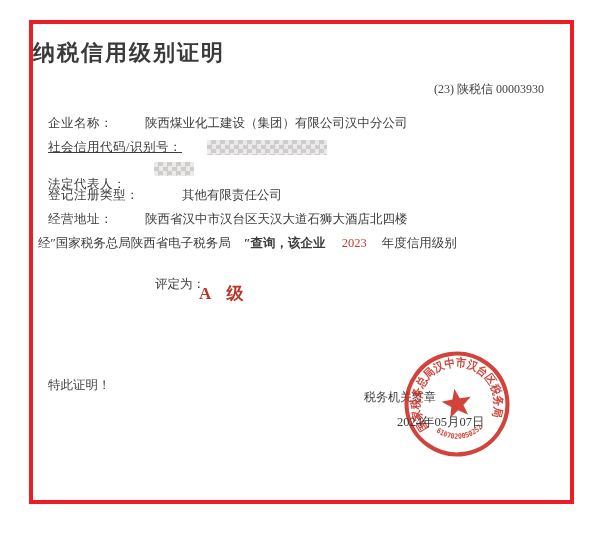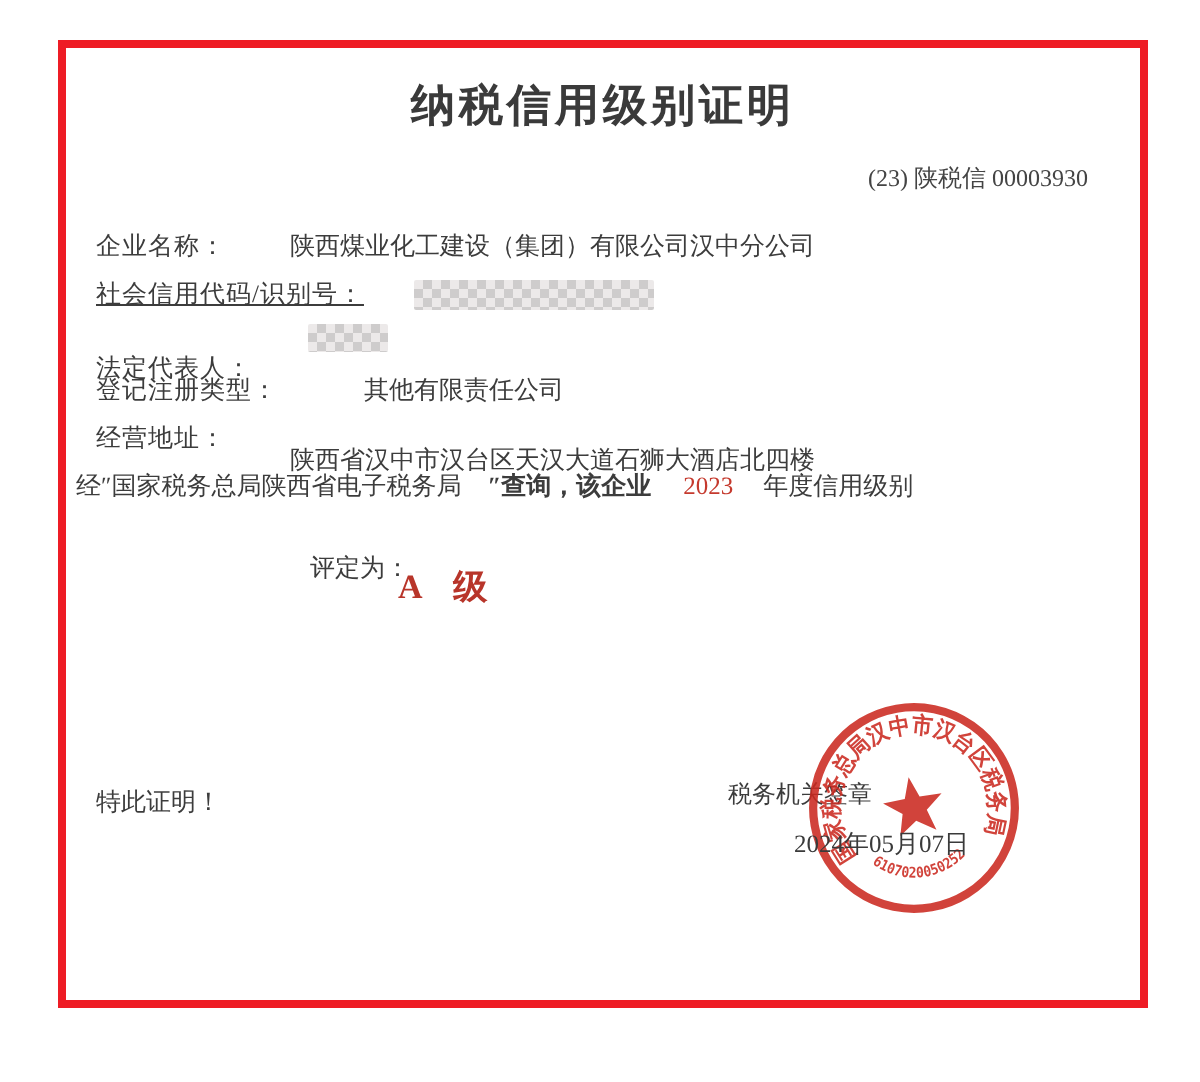--- a/index.html
+++ b/index.html
@@ -1,36 +1,36 @@
 <!DOCTYPE html>
 <html><head>
 <meta charset="utf-8">
 <style>
   html,body{margin:0;padding:0;background:#ffffff;}
   .canvas{position:relative;width:600px;height:541px;background:#ffffff;overflow:hidden;
           font-family:"Liberation Serif","DejaVu Serif",serif;color:#3c3c3c;}
   .page{position:absolute;left:29px;top:20px;width:537px;height:476px;
         border:4px solid #ee1c25;background:#ffffff;}
-  .title{position:absolute;left:0;top:14px;width:100%;text-align:center;
+  .title{position:absolute;left:0;top:14px;width:100%;text-align:left;
          font-size:22px;font-weight:600;letter-spacing:2px;color:#3a3a3a;}
   .docno{position:absolute;top:57px;right:26px;font-size:12px;color:#444;}
   .row{position:absolute;left:15px;font-size:12.5px;white-space:nowrap;}
   .row .lbl{letter-spacing:0.5px;}
   .val{position:absolute;font-size:12.5px;white-space:nowrap;}
   .mosaic{position:absolute;
           background:repeating-conic-gradient(#c6c4c4 0% 25%, #e9e6e6 0% 50%);
           background-size:9px 9px;opacity:0.85;border-radius:1px;}
   .statement{position:absolute;left:5px;top:211px;font-size:12.5px;white-space:nowrap;}
   .statement .mid{margin-left:13px;font-weight:bold;}
   .statement .year{margin-left:16px;color:#c53a2e;}
   .statement .suf{margin-left:15px;}
   .rating-label{position:absolute;left:122px;top:252px;font-size:12.5px;}
   .rating-value{position:absolute;left:166px;top:258px;font-size:17px;font-weight:600;
                 letter-spacing:6px;color:#b8352a;}
-  .closing{position:absolute;left:15px;top:353px;font-size:12.5px;margin-top:16px;}
+  .closing{position:absolute;left:15px;top:353px;font-size:12.5px;}
   .sign-label{position:absolute;left:331px;top:365px;font-size:12px;z-index:1;}
   .issue-date{position:absolute;left:364px;top:390px;font-size:12.5px;z-index:3;color:#3a3a3a;}
   .seal{position:absolute;left:369px;top:325px;width:110px;height:110px;
         transform:rotate(-10deg);opacity:0.88;z-index:2;}
   .seal svg{width:110px;height:110px;display:block;}
 </style>
 </head>
 <body>
 
 <div class="canvas">
@@ -55,21 +55,21 @@
     <div class="mosaic" style="left:121px;top:138px;width:40px;height:14px;"></div>
 
     <div class="row" style="top:163px;">
       <span class="lbl">登记注册类型：</span>
     </div>
     <div class="val" style="left:149px;top:163px;">其他有限责任公司</div>
 
     <div class="row" style="top:187px;">
       <span class="lbl">经营地址：</span>
     </div>
-    <div class="val" style="left:112px;top:198px;">陕西省汉中市汉台区天汉大道石狮大酒店北四楼</div>
+    <div class="val" style="left:112px;top:187px;">陕西省汉中市汉台区天汉大道石狮大酒店北四楼</div>
 
     <div class="statement">
       <span>经″国家税务总局陕西省电子税务局</span><span class="mid">″查询，该企业</span><span class="year">2023</span><span class="suf">年度信用级别</span>
     </div>
 
     <div class="rating-label">评定为：</div>
     <div class="rating-value">A 级</div>
 
     <div class="closing">特此证明！</div>
     <div class="sign-label">税务机关签章</div>

